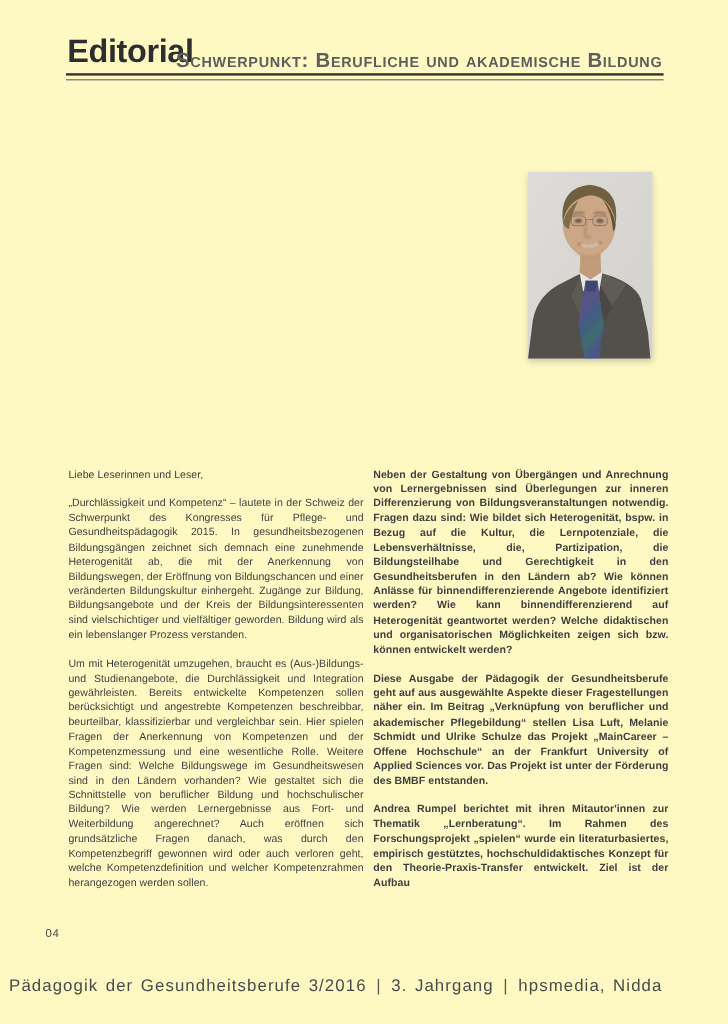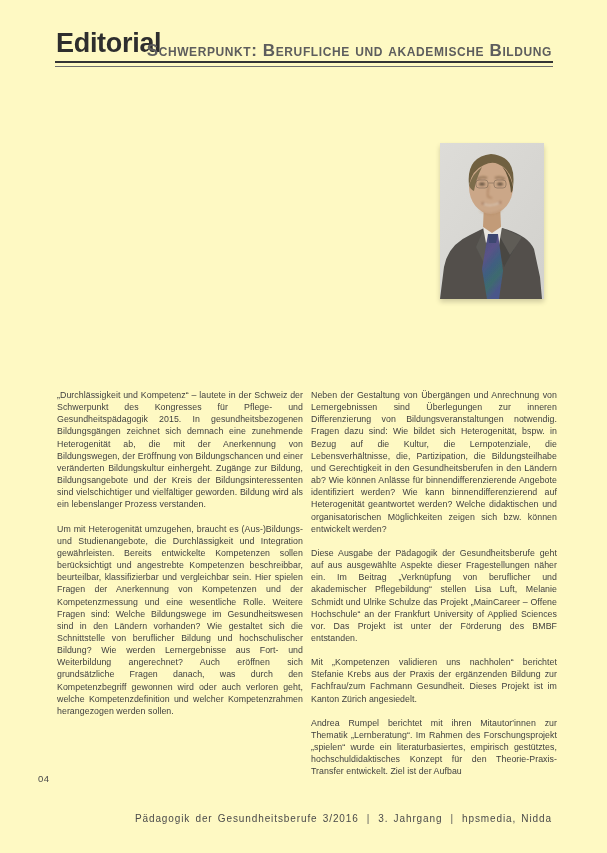--- a/index.html
+++ b/index.html
@@ -36,31 +36,31 @@
   }
   .portrait svg{display:block;}
   
   .col{
     position:absolute;top:389px;width:246px;
     font-size:8.8px;line-height:12.15px;
     text-align:justify;letter-spacing:0.05px;
     color:#3f3f3f;
   }
   .col-left{left:57px;}
-  .col-right{left:311px;}
+  .col-right{left:311px;font-weight:bold;}
   .salutation{margin:0 0 34px 0;}
   .col p{margin:0 0 12px 0;}
   
   .footer-pagenum{
     position:absolute;left:38px;top:773px;
     font-size:9.5px;color:#4a4a4a;letter-spacing:0.5px;
   }
   .footer-line{
     position:absolute;right:55px;top:813px;
-    font-size:10px;color:#4a4a4a;
+    font-size:14px;color:#4a4a4a;
     letter-spacing:0.9px;word-spacing:1.5px;
     white-space:nowrap;
   }
   .footer-line .sep{margin:0 8px;color:#5a5a5a;}
 </style>
 </head>
 <body>
 
 <div class="page">
 
@@ -126,28 +126,28 @@
 
       <g opacity="0.45" filter="url(#soft)">
         <rect x="36" y="37" width="12" height="8" rx="3" fill="none" stroke="#55483a" stroke-width="0.9"></rect>
         <rect x="54" y="37" width="12" height="8" rx="3" fill="none" stroke="#55483a" stroke-width="0.9"></rect>
         <path d="M48,40 L54,40" stroke="#55483a" stroke-width="0.9"></path>
       </g>
     </svg>
   </div>
 
   <div class="col col-left">
+    <p class="salutation">Liebe Leserinnen und Leser,</p>
     <p>„Durchlässigkeit und Kompetenz“ – lautete in der Schweiz der Schwerpunkt des Kongresses für Pflege- und Gesundheitspädagogik 2015. In gesundheitsbezogenen Bildungsgängen zeichnet sich demnach eine zunehmende Heterogenität ab, die mit der Anerkennung von Bildungswegen, der Eröffnung von Bildungschancen und einer veränderten Bildungskultur einhergeht. Zugänge zur Bildung, Bildungsangebote und der Kreis der Bildungsinteressenten sind vielschichtiger und vielfältiger geworden. Bildung wird als ein lebenslanger Prozess verstanden.</p>
     <p>Um mit Heterogenität umzugehen, braucht es (Aus-)Bildungs- und Studienangebote, die Durchlässigkeit und Integration gewährleisten. Bereits entwickelte Kompetenzen sollen berücksichtigt und angestrebte Kompetenzen beschreibbar, beurteilbar, klassifizierbar und vergleichbar sein. Hier spielen Fragen der Anerkennung von Kompetenzen und der Kompetenzmessung und eine wesentliche Rolle. Weitere Fragen sind: Welche Bildungswege im Gesundheitswesen sind in den Ländern vorhanden? Wie gestaltet sich die Schnittstelle von beruflicher Bildung und hochschulischer Bildung? Wie werden Lernergebnisse aus Fort- und Weiterbildung angerechnet? Auch eröffnen sich grundsätzliche Fragen danach, was durch den Kompetenzbegriff gewonnen wird oder auch verloren geht, welche Kompetenzdefinition und welcher Kompetenzrahmen herangezogen werden sollen.</p>
   </div>
 
   <div class="col col-right">
     <p>Neben der Gestaltung von Übergängen und Anrechnung von Lernergebnissen sind Überlegungen zur inneren Differenzierung von Bildungsveranstaltungen notwendig. Fragen dazu sind: Wie bildet sich Heterogenität, bspw. in Bezug auf die Kultur, die Lernpotenziale, die Lebensverhältnisse, die, Partizipation, die Bildungsteilhabe und Gerechtigkeit in den Gesundheitsberufen in den Ländern ab? Wie können Anlässe für binnendifferenzierende Angebote identifiziert werden? Wie kann binnendifferenzierend auf Heterogenität geantwortet werden? Welche didaktischen und organisatorischen Möglichkeiten zeigen sich bzw. können entwickelt werden?</p>
     <p>Diese Ausgabe der Pädagogik der Gesundheitsberufe geht auf aus ausgewählte Aspekte dieser Fragestellungen näher ein. Im Beitrag „Verknüpfung von beruflicher und akademischer Pflegebildung“ stellen Lisa Luft, Melanie Schmidt und Ulrike Schulze das Projekt „MainCareer – Offene Hochschule“ an der Frankfurt University of Applied Sciences vor. Das Projekt ist unter der Förderung des BMBF entstanden.</p>
-    <p>Mit „Kompetenzen validieren uns nachholen“ berichtet Stefanie Krebs aus der Praxis der ergänzenden Bildung zur Fachfrau/zum Fachmann Gesundheit. Dieses Projekt ist im Kanton Zürich angesiedelt.</p>
     <p>Andrea Rumpel berichtet mit ihren Mitautor'innen zur Thematik „Lernberatung“. Im Rahmen des Forschungsprojekt „spielen“ wurde ein literaturbasiertes, empirisch gestütztes, hochschuldidaktisches Konzept für den Theorie-Praxis-Transfer entwickelt. Ziel ist der Aufbau</p>
   </div>
 
   <div class="footer-pagenum">04</div>
   <div class="footer-line">
     <span>Pädagogik der Gesundheitsberufe 3/2016</span><span class="sep">|</span><span>3. Jahrgang</span><span class="sep">|</span><span>hpsmedia, Nidda</span>
   </div>
 
 </div>
 

